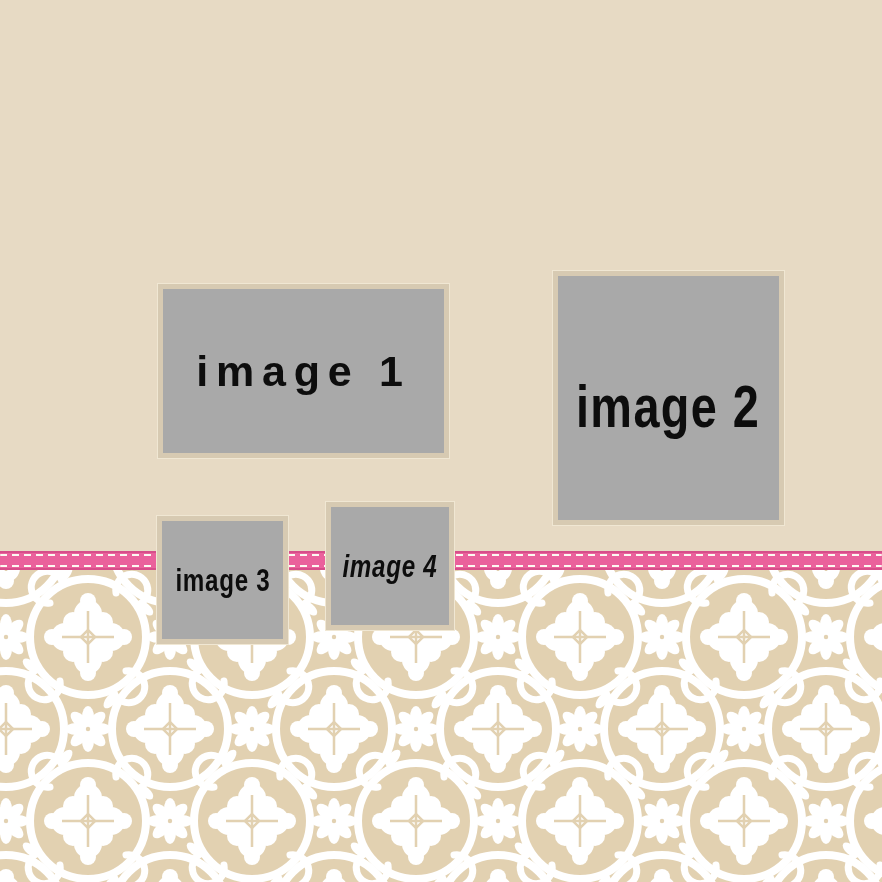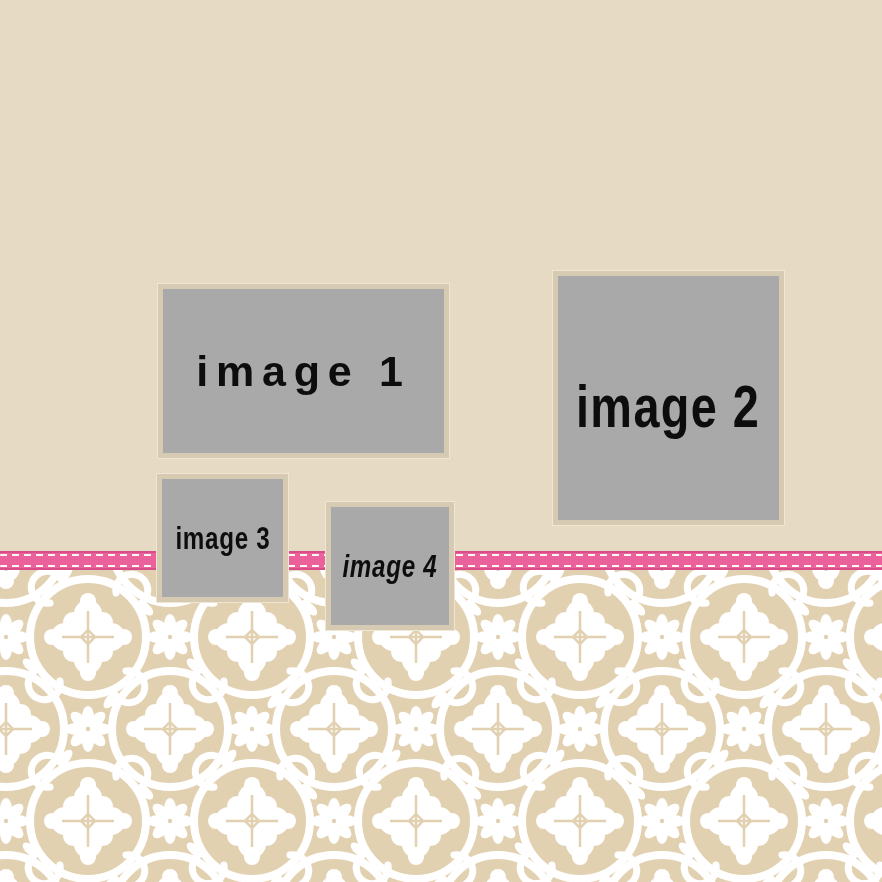--- a/index.html
+++ b/index.html
@@ -45,21 +45,21 @@
   .ph{
     position:absolute;z-index:3;box-sizing:border-box;
     background:var(--placeholder-fill);
     border:5px solid var(--placeholder-border);
     box-shadow:0 0 0 1px var(--placeholder-outline);
     display:flex;align-items:center;justify-content:center;
     cursor:pointer;
   }
   .ph1{left:158px;top:284px;width:291px;height:174px;}
   .ph2{left:506px;top:271px;width:231px;height:254px;margin-left:47px;}
-  .ph3{left:157px;top:474px;width:131px;height:128px;justify-content:center;}
+  .ph3{left:157px;top:516px;width:131px;height:128px;justify-content:center;}
   .ph4{left:326px;top:502px;width:128px;height:128px;font-style:italic;}
   .lbl{color:var(--label-color);font-weight:700;line-height:1;white-space:nowrap;}
   .lbl1{font-size:43px;letter-spacing:0.18em;}
   .cond{display:inline-block;transform:scaleX(0.78);letter-spacing:0.03em;}
   .lbl2{font-size:60px;transform:scaleX(0.78) translateY(9px);}
   .lbl3,.lbl4{font-size:31px;}
 </style>
 </head>
 <body>
 

